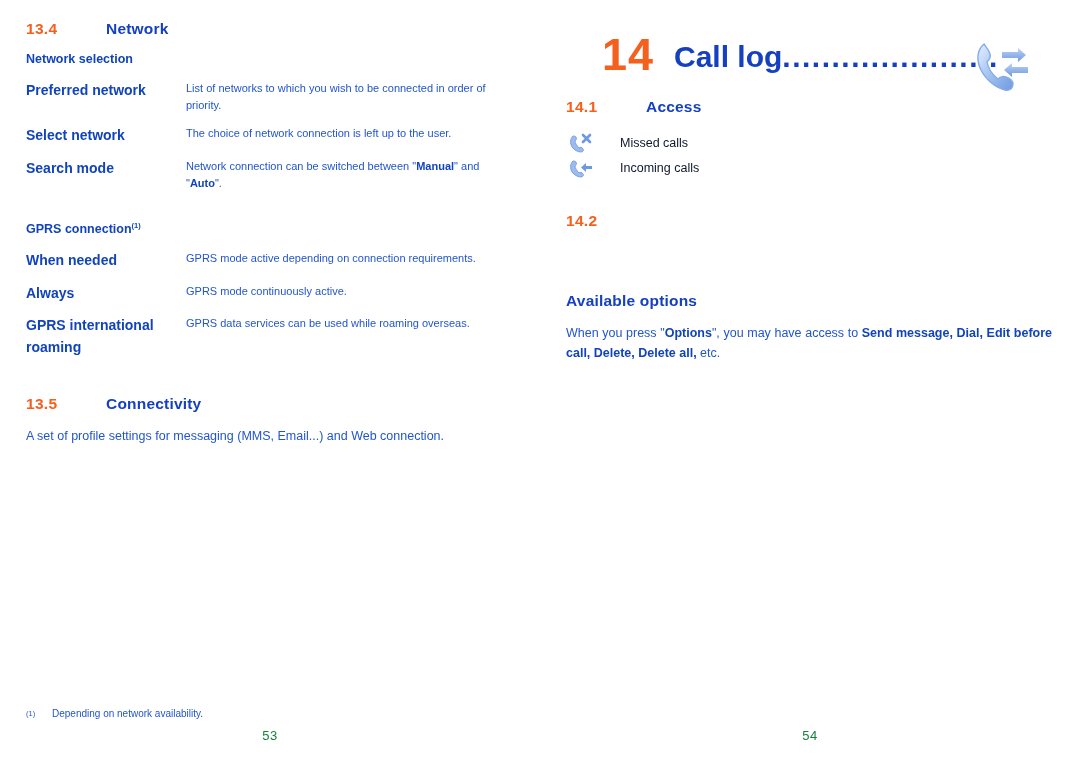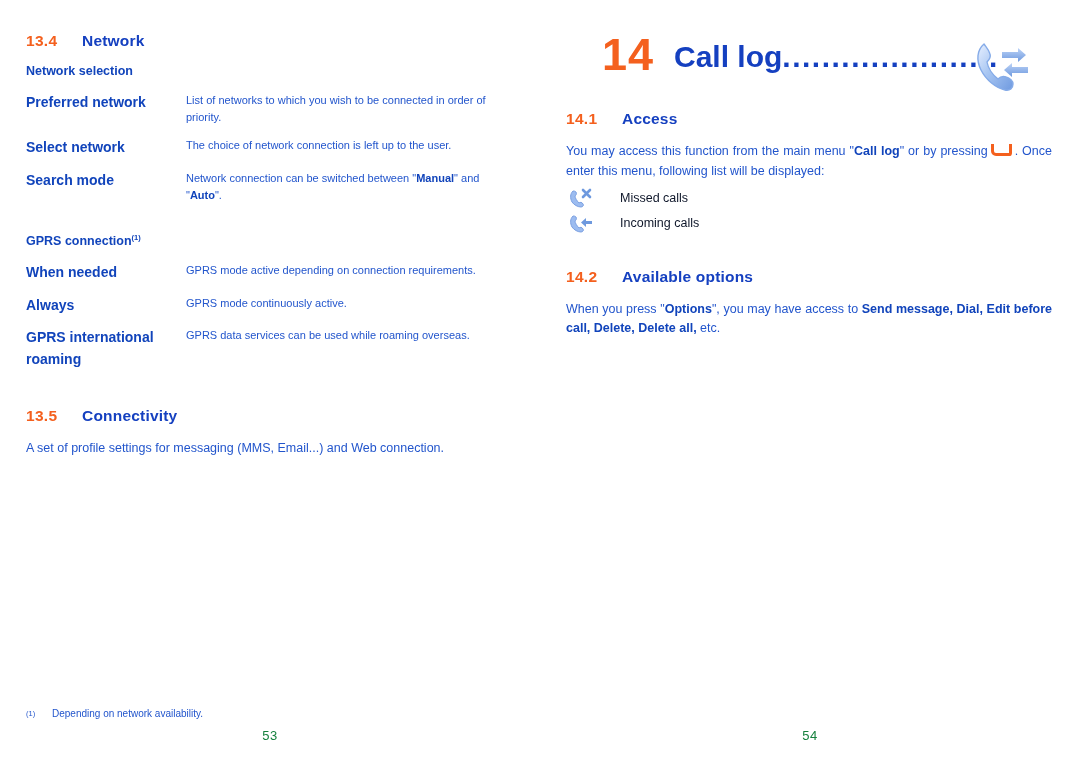--- a/index.html
+++ b/index.html
@@ -56,21 +56,22 @@
     position: absolute;
     right: 18px;
     top: 18px;
     width: 62px;
     height: 58px;
   }
 
   .sec-head {
     display: flex;
     align-items: flex-start;
-    margin: 12px 0 14px 0;
+    margin: 0 0 14px 0;
+    gap: 24px;
   }
   .sec-num {
     font-size: 15.5px;
     font-weight: bold;
     color: #f4601e;
     width: 56px;
     flex: 0 0 56px;
     letter-spacing: 0.3px;
   }
   .sec-title {
@@ -269,21 +270,20 @@
         <path d="M56 29 h-16 v-4 l-8 7 8 7 v-4 h16 z" fill="url(#ar)"></path>
       </svg>
     </span>
   </div>
 
   <div class="sec-head">
     <span class="sec-num">14.1</span>
     <span class="sec-title">Access</span>
   </div>
 
-  <p class="para para-tight"><span>You may access this function from the main menu "</span><b>Call log</b><span>" or by pressing</span><span class="hook-key"></span><span>. Once enter this menu, following list will be displayed:</span></p>
 
   <div class="call-list">
 
     <div class="call-item">
       <span class="call-icon">
         <svg viewBox="0 0 24 20" width="24" height="20" aria-hidden="true">
           <path d="M5 3 C2 6 2 10 4 14 C6 17 10 19 13 19 C15 19 16 17 15 16 C14 14 12 14 11 15
                    C9 13 7 10 7 8 C8 7 9 6 8 4 C7 3 6 3 5 3 Z" fill="#9cbcf0" stroke="#7ba0e2" stroke-width="1"></path>
           <path d="M15 2 l7 7 M22 2 l-7 7" stroke="#6e99de" stroke-width="2.6" stroke-linecap="round" fill="none"></path>
         </svg>
@@ -297,21 +297,21 @@
         <svg viewBox="0 0 24 20" width="24" height="20" aria-hidden="true">
           <path d="M5 3 C2 6 2 10 4 14 C6 17 10 19 13 19 C15 19 16 17 15 16 C14 14 12 14 11 15
                    C9 13 7 10 7 8 C8 7 9 6 8 4 C7 3 6 3 5 3 Z" fill="#9cbcf0" stroke="#7ba0e2" stroke-width="1"></path>
           <path d="M24 8 h-6 v-3 l-5 4.5 5 4.5 v-3 h6 z" fill="#6e99de"></path>
         </svg>
       </span>
       <span class="call-label">Incoming calls</span>
     </div>
   </div>
 
-  <div class="sec-head" style="margin-top:32px;">
+  <div class="sec-head" style="margin-top:32px;flex-direction:column;">
     <span class="sec-num">14.2</span>
     <span class="sec-title">Available options</span>
   </div>
 
   <p class="para"><span>When you press "</span><b>Options</b><span>", you may have access to </span><b>Send message, Dial, Edit before call, Delete, Delete all,</b><span> etc.</span></p>
 
   <div class="page-num">54</div>
 </div>
 
 </body></html>

